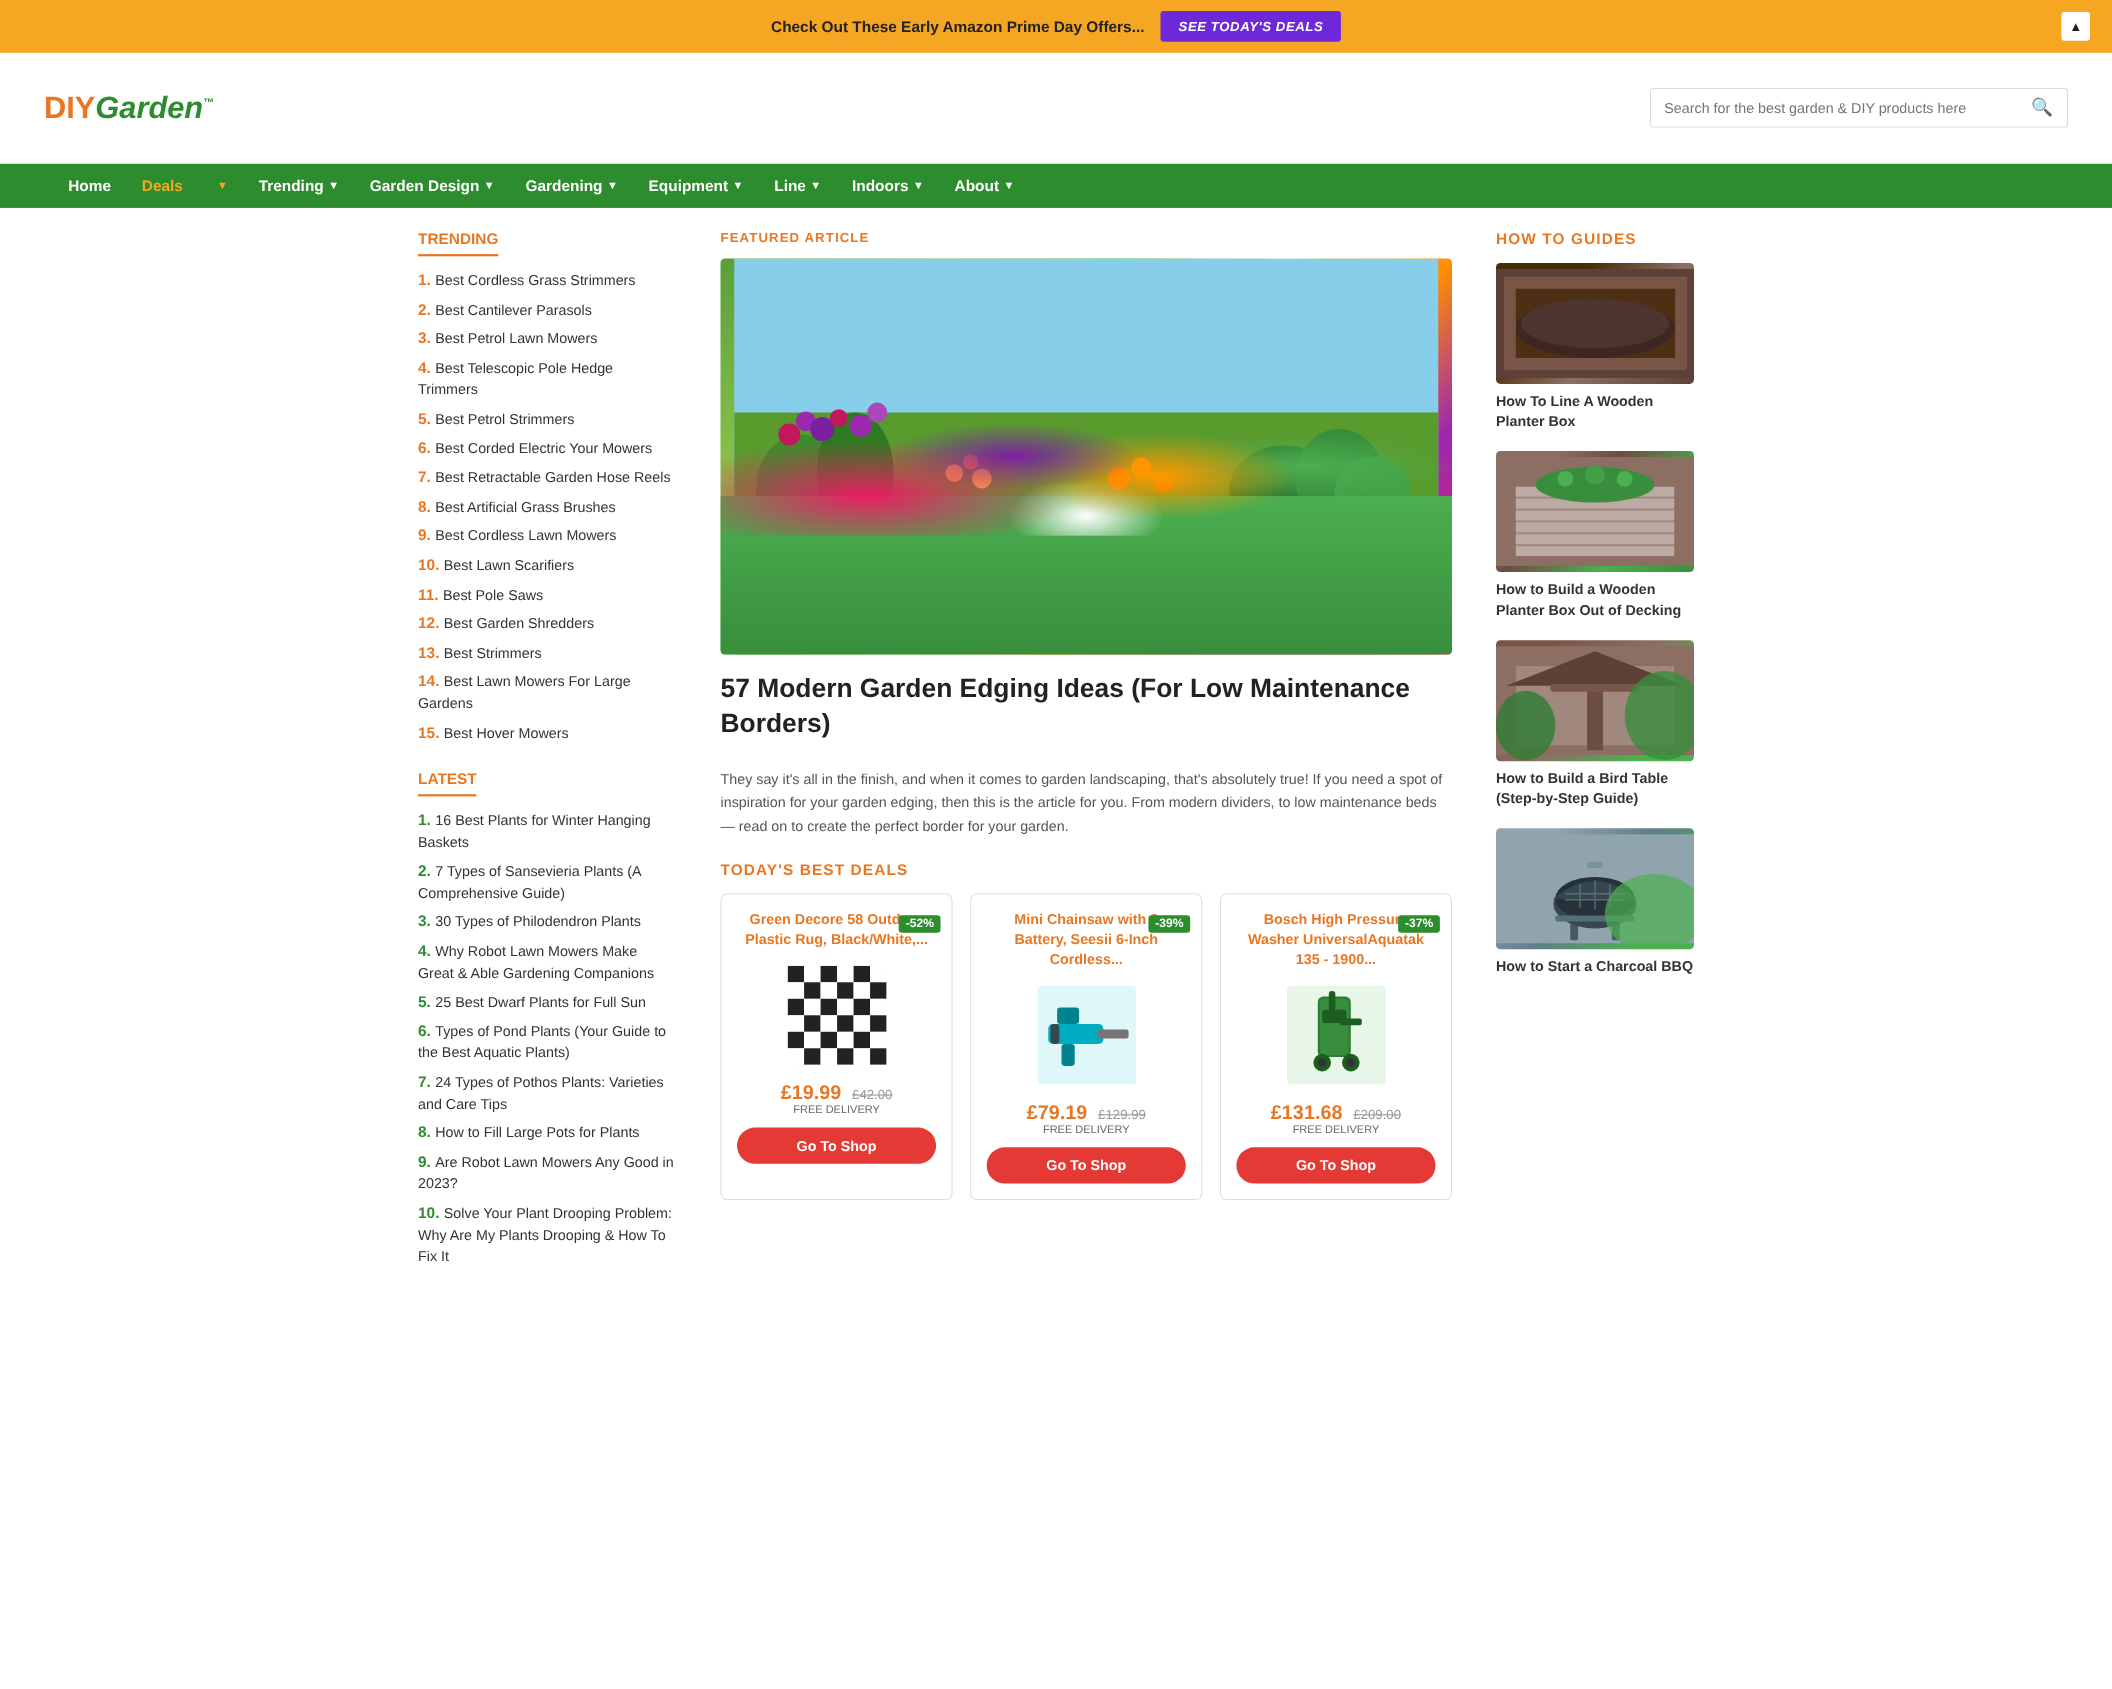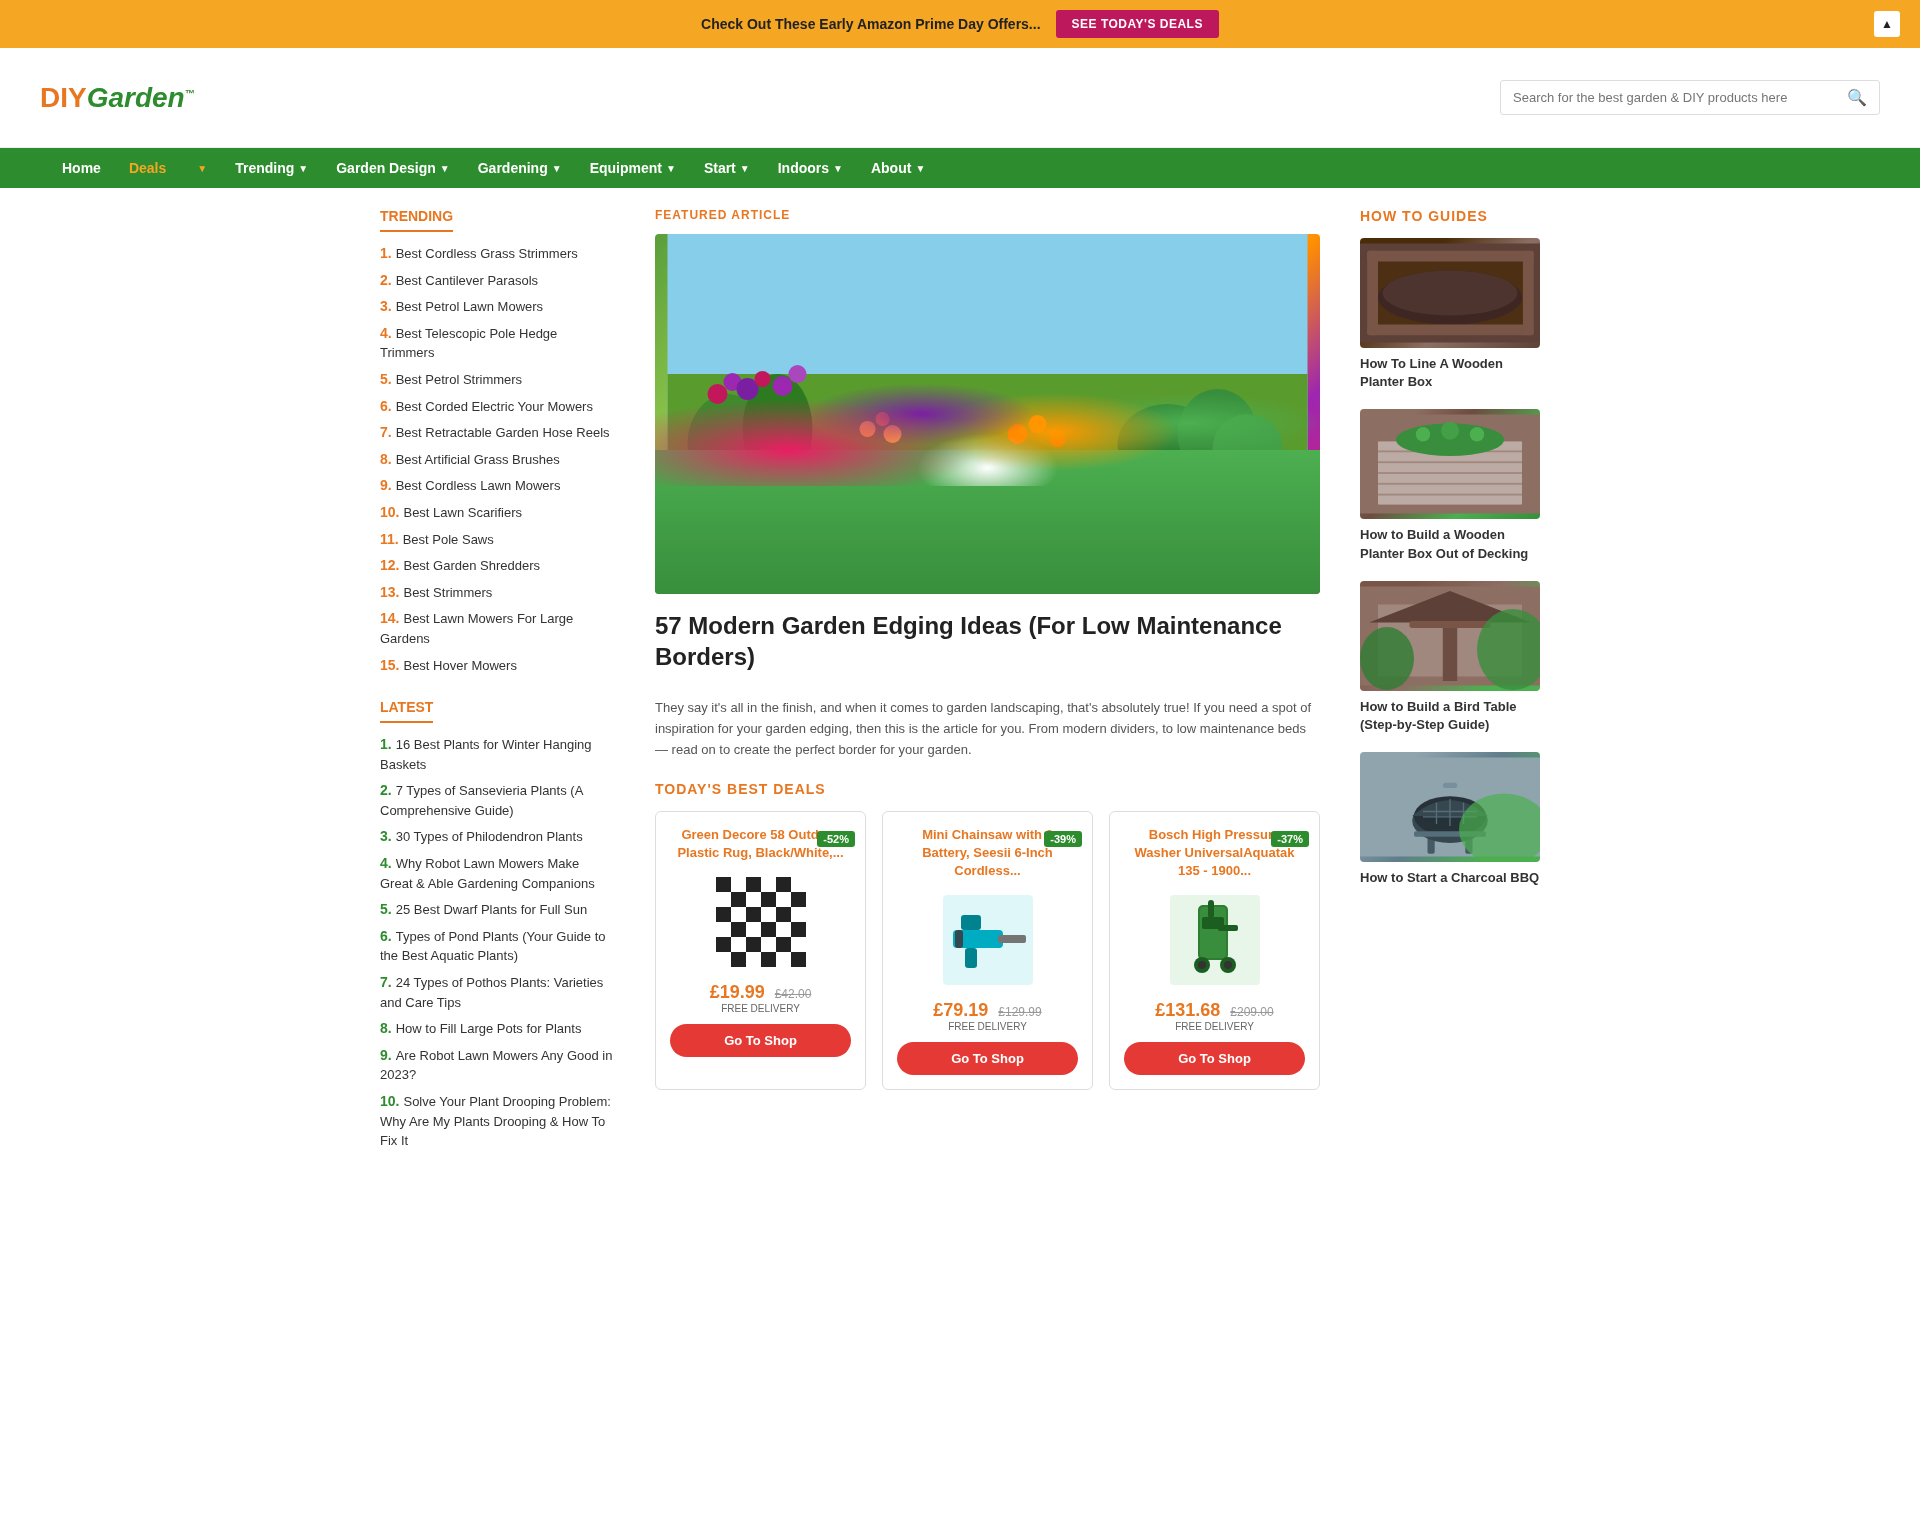--- a/index.html
+++ b/index.html
@@ -12,29 +12,30 @@
       padding: 10px 20px;
       display: flex;
       align-items: center;
       justify-content: center;
       gap: 15px;
       font-size: 14px;
       font-weight: 600;
       color: #222;
     }
     .top-banner .cta-btn {
-      background: #be185d;
+      background: #6d28d9;
       color: #fff;
       padding: 7px 16px;
       border-radius: 3px;
       font-size: 12px;
       font-weight: 700;
       cursor: pointer;
       border: none;
       letter-spacing: 0.5px;
+      font-style: italic;
     }
     .scroll-up {
       position: absolute;
       right: 20px;
       width: 26px;
       height: 26px;
       background: #fff;
       border-radius: 3px;
       display: flex;
       align-items: center;
@@ -343,21 +344,21 @@
   </div>
   <div class="nav-item">
     <span>Gardening</span>
     <span class="chevron">▼</span>
   </div>
   <div class="nav-item">
     <span>Equipment</span>
     <span class="chevron">▼</span>
   </div>
   <div class="nav-item">
-    <span>Start</span>
+    <span>Line</span>
     <span class="chevron">▼</span>
   </div>
   <div class="nav-item">
     <span>Indoors</span>
     <span class="chevron">▼</span>
   </div>
   <div class="nav-item">
     <span>About</span>
     <span class="chevron">▼</span>
   </div>

